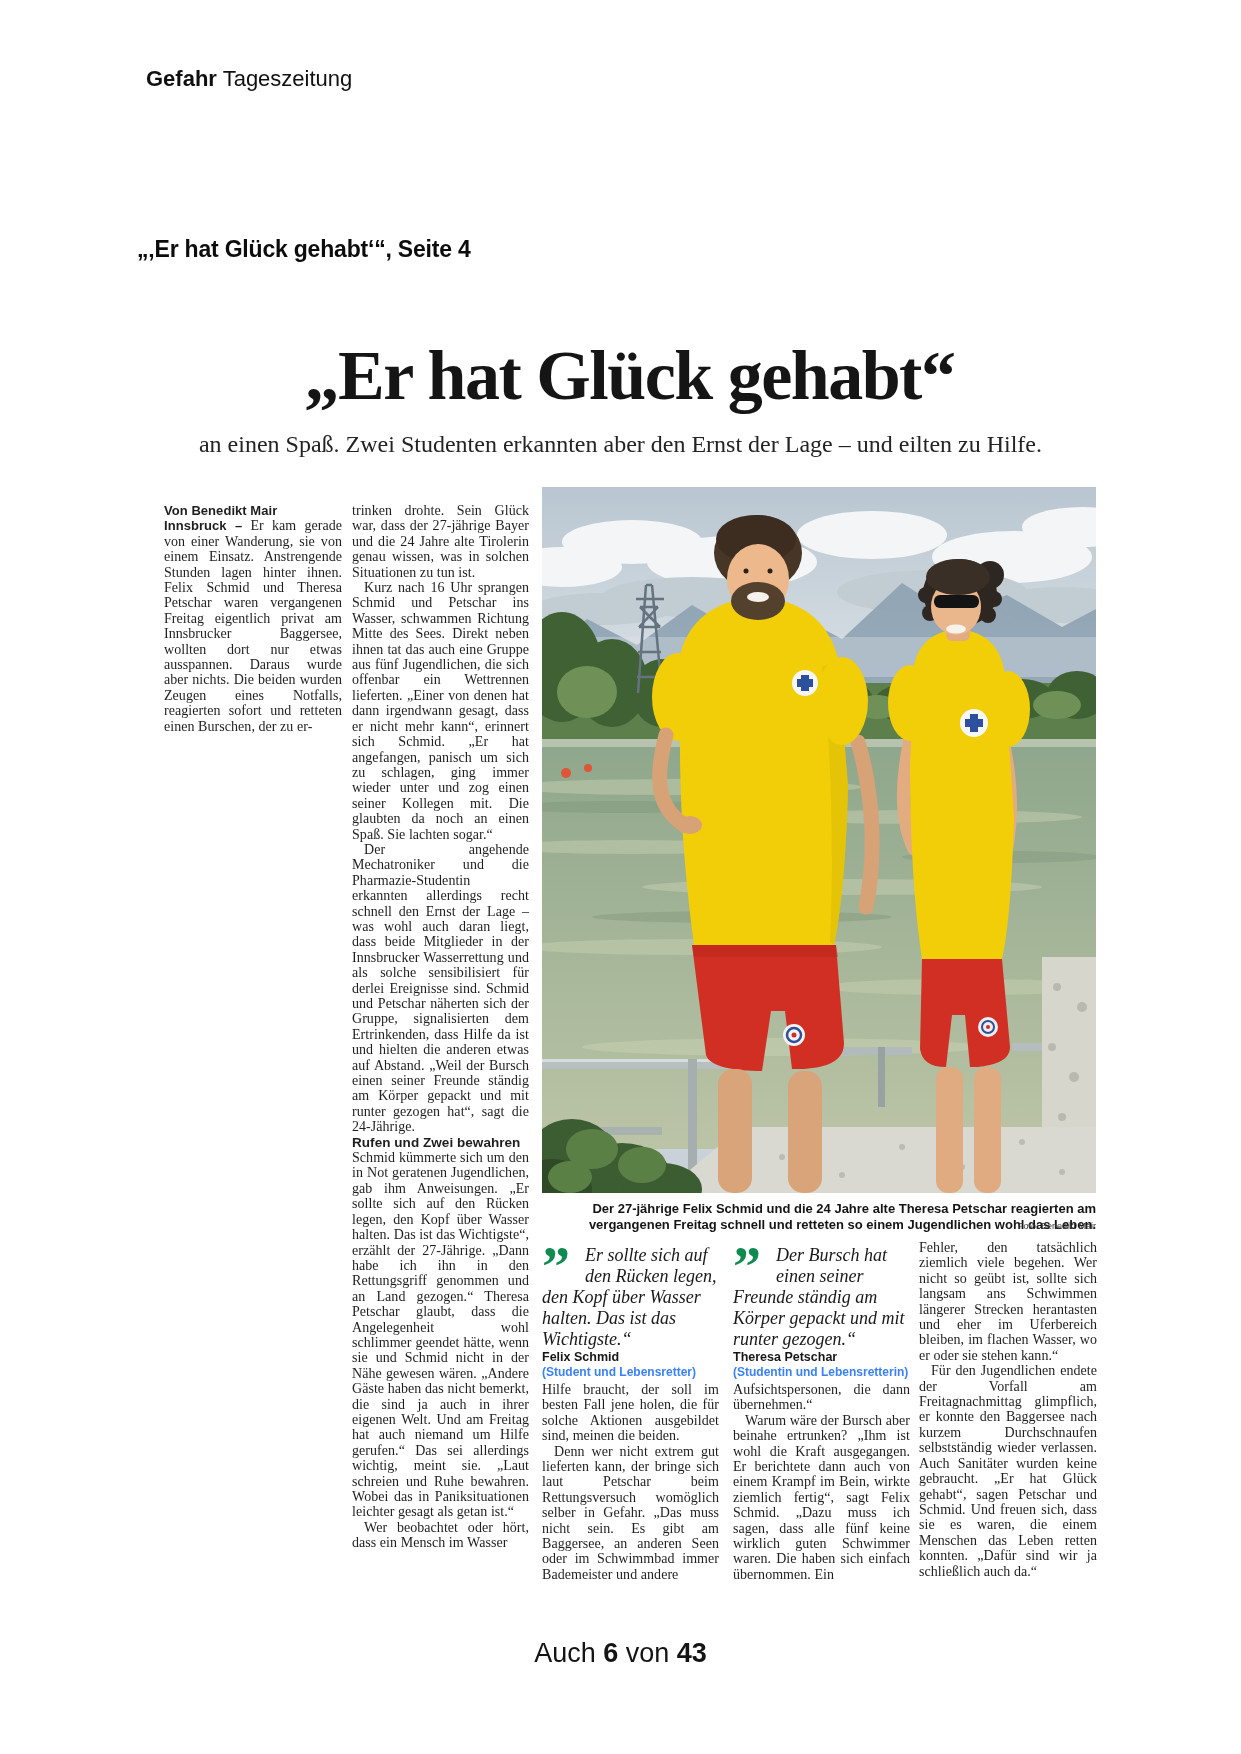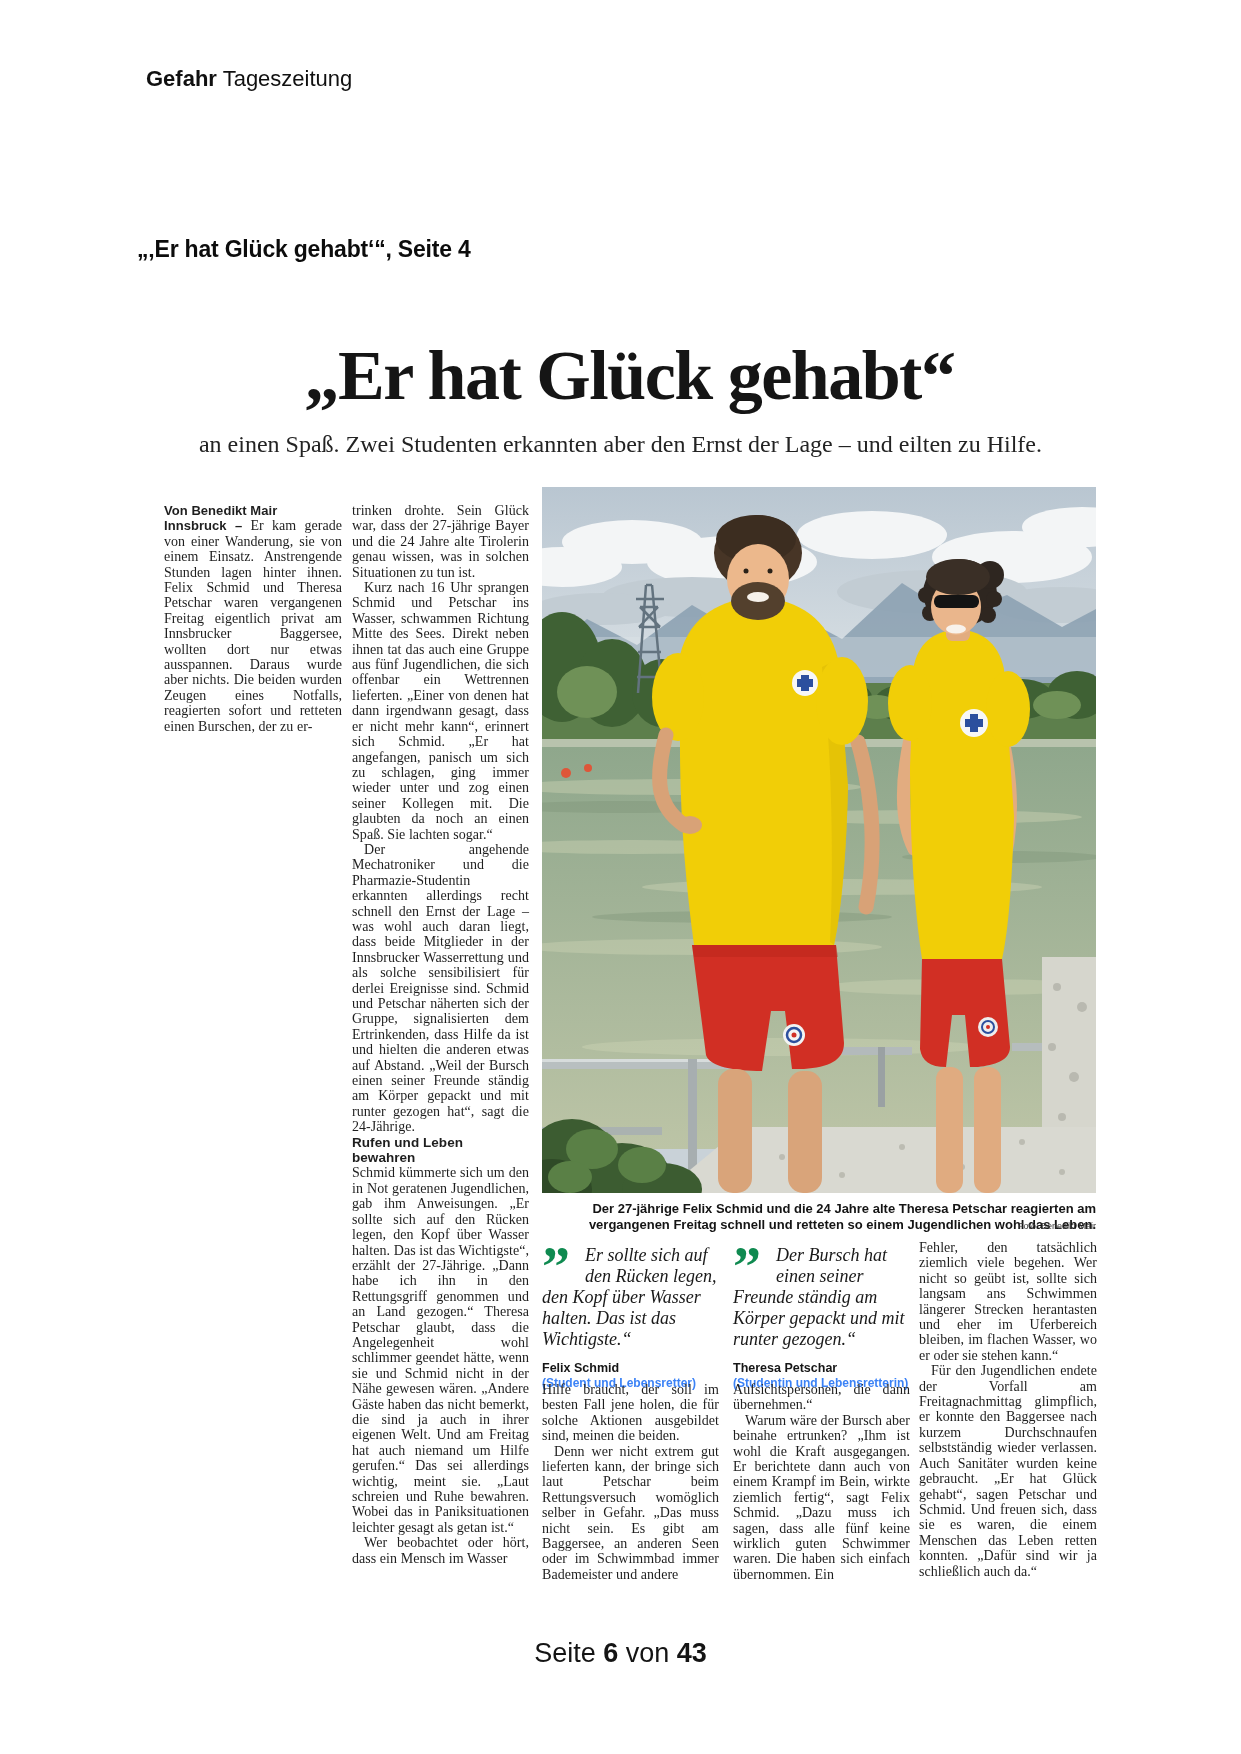--- a/index.html
+++ b/index.html
@@ -45,21 +45,21 @@
   .credit{position:absolute;right:0;bottom:1px;font-weight:400;font-size:9px;color:#3a3a3a;}
 
   
   .pullquote{position:absolute;top:1245px;width:178px;}
   #pq1{left:542px;}
   #pq2{left:733px;}
   .qmark{float:left;width:43px;height:40px;font-family:"Liberation Serif",serif;
          font-weight:700;font-size:56px;line-height:44px;}
   .pq-text{font-style:italic;font-size:18px;line-height:21px;color:#191919;}
   .pq-name{font-family:"Liberation Sans",sans-serif;font-weight:700;font-size:12.5px;
-           line-height:15px;margin-top:11px;color:#161616;}
+           line-height:15px;margin-top:0;color:#161616;}
   .pq-role{font-family:"Liberation Sans",sans-serif;font-weight:700;font-size:12px;
            line-height:15px;color:#3b82f6;}
 
   
   .footer{position:absolute;left:0;width:100%;top:1638px;text-align:center;
           font-family:"Liberation Sans",sans-serif;font-size:27px;color:#141414;}
   .footer .num{font-weight:700;}
 </style>
 </head>
 <body>
@@ -80,21 +80,21 @@
 
   <div class="col" id="col1">
     <p class="byline">Von Benedikt Mair</p>
     <p><span class="lead-loc">Innsbruck –</span> <span>Er kam gerade von einer Wanderung, sie von einem Einsatz. Anstrengende Stunden lagen hinter ihnen. Felix Schmid und Theresa Petschar waren vergangenen Freitag eigentlich privat am Innsbrucker Baggersee, wollten dort nur etwas ausspannen. Daraus wurde aber nichts. Die beiden wurden Zeugen eines Notfalls, reagierten sofort und retteten einen Burschen, der zu er-</span></p>
   </div>
 
   <div class="col" id="col2">
     <p>trinken drohte. Sein Glück war, dass der 27-jährige Bayer und die 24 Jahre alte Tirolerin genau wissen, was in solchen Situationen zu tun ist.</p>
     <p class="indent">Kurz nach 16 Uhr sprangen Schmid und Petschar ins Wasser, schwammen Richtung Mitte des Sees. Direkt neben ihnen tat das auch eine Gruppe aus fünf Jugendlichen, die sich offenbar ein Wettrennen lieferten. „Einer von denen hat dann irgendwann gesagt, dass er nicht mehr kann“, erinnert sich Schmid. „Er hat angefangen, panisch um sich zu schlagen, ging immer wieder unter und zog einen seiner Kollegen mit. Die glaubten da noch an einen Spaß. Sie lachten sogar.“</p>
     <p class="indent">Der angehende Mechatroniker und die Pharmazie-Studentin erkannten allerdings recht schnell den Ernst der Lage – was wohl auch daran liegt, dass beide Mitglieder in der Innsbrucker Wasserrettung und als solche sensibilisiert für derlei Ereignisse sind. Schmid und Petschar näherten sich der Gruppe, signalisierten dem Ertrinkenden, dass Hilfe da ist und hielten die anderen etwas auf Abstand. „Weil der Bursch einen seiner Freunde ständig am Körper gepackt und mit runter gezogen hat“, sagt die 24-Jährige.</p>
-    <p class="subhead">Rufen und Leben bewahren</p>
+    <p class="subhead">Rufen und Zwei bewahren</p>
     <p>Schmid kümmerte sich um den in Not geratenen Jugendlichen, gab ihm Anweisungen. „Er sollte sich auf den Rücken legen, den Kopf über Wasser halten. Das ist das Wichtigste“, erzählt der 27-Jährige. „Dann habe ich ihn in den Rettungsgriff genommen und an Land gezogen.“ Theresa Petschar glaubt, dass die Angelegenheit wohl schlimmer geendet hätte, wenn sie und Schmid nicht in der Nähe gewesen wären. „Andere Gäste haben das nicht bemerkt, die sind ja auch in ihrer eigenen Welt. Und am Freitag hat auch niemand um Hilfe gerufen.“ Das sei allerdings wichtig, meint sie. „Laut schreien und Ruhe bewahren. Wobei das in Paniksituationen leichter gesagt als getan ist.“</p>
     <p class="indent">Wer beobachtet oder hört, dass ein Mensch im Wasser</p>
   </div>
 
   <div class="photo">
     <svg viewBox="0 0 554 706" preserveAspectRatio="none">
       <defs>
         <linearGradient id="skyg" x1="0" y1="0" x2="0" y2="1">
           <stop offset="0" stop-color="#b9c6d1"></stop>
             <stop offset="1" stop-color="#e4e9eb"></stop>
@@ -312,19 +312,19 @@
     <p>Aufsichtspersonen, die dann übernehmen.“</p>
     <p class="indent">Warum wäre der Bursch aber beinahe ertrunken? „Ihm ist wohl die Kraft ausgegangen. Er berichtete dann auch von einem Krampf im Bein, wirkte ziemlich fertig“, sagt Felix Schmid. „Dazu muss ich sagen, dass alle fünf keine wirklich guten Schwimmer waren. Die haben sich einfach übernommen. Ein</p>
   </div>
 
   <div class="col" id="col5">
     <p>Fehler, den tatsächlich ziemlich viele begehen. Wer nicht so geübt ist, sollte sich langsam ans Schwimmen längerer Strecken herantasten und eher im Uferbereich bleiben, im flachen Wasser, wo er oder sie stehen kann.“</p>
     <p class="indent">Für den Jugendlichen endete der Vorfall am Freitagnachmittag glimpflich, er konnte den Baggersee nach kurzem Durchschnaufen selbstständig wieder verlassen. Auch Sanitäter wurden keine gebraucht. „Er hat Glück gehabt“, sagen Petschar und Schmid. Und freuen sich, dass sie es waren, die einem Menschen das Leben retten konnten. „Dafür sind wir ja schließlich auch da.“</p>
   </div>
 
   <div class="footer">
-    <span>Seite</span>
+    <span>Auch</span>
     <span class="num">6</span>
     <span>von</span>
     <span class="num">43</span>
   </div>
 
 </div>
 
 </body></html>

